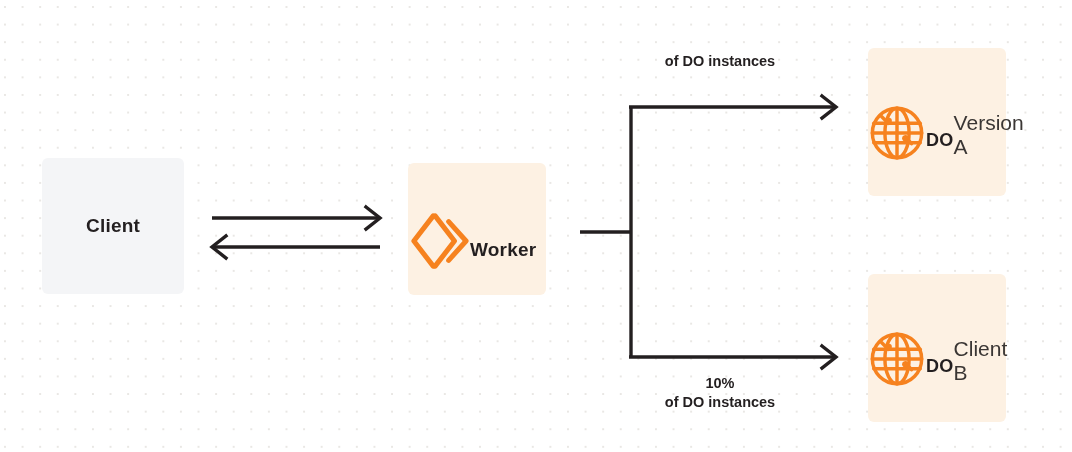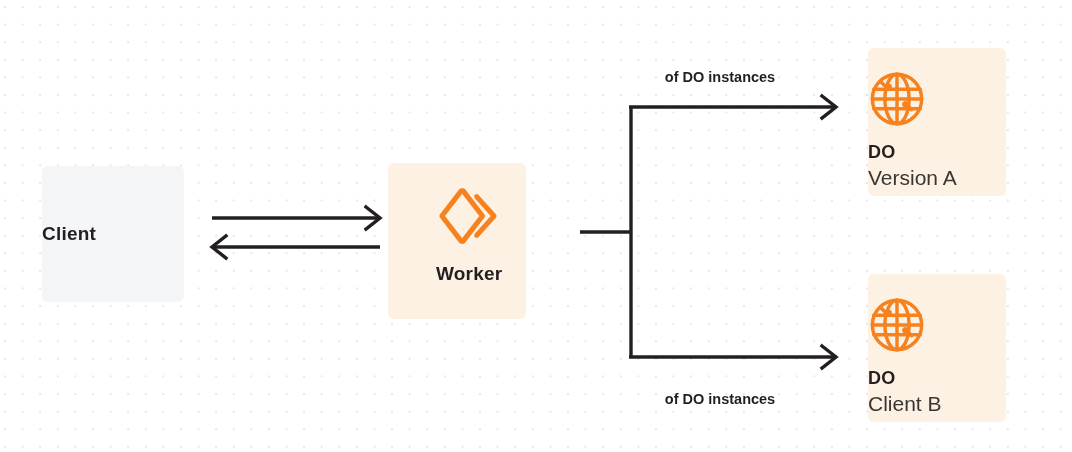--- a/index.html
+++ b/index.html
@@ -18,41 +18,40 @@
     overflow: hidden;
     font-family: "Liberation Sans", sans-serif;
     -webkit-font-smoothing: antialiased;
   }
 
   
   .node {
     position: absolute;
     box-sizing: border-box;
     display: flex;
-    flex-direction: column;
-    align-items: flex-start;
+    flex-direction: row;
+    align-items: center;
     justify-content: center;
     border-radius: 6px;
   }
   .node-client {
     left: 42px;
-    top: 166px;
+    top: 158px;
     width: 142px;
     height: 136px;
     background: #f4f5f7;
   }
   .node-worker {
-    left: 388px;
+    left: 408px;
     top: 163px;
     width: 138px;
-    height: 156px;
+    height: 132px;
     background: #fdf1e3;
     justify-content: flex-start;
     padding-top: 24px;
-    padding-left: 48px;
   }
   .node-do-a {
     left: 868px;
     top: 48px;
     width: 138px;
     height: 148px;
     background: #fdf1e3;
     justify-content: flex-start;
     padding-top: 22px;
   }
@@ -109,21 +108,21 @@
   .edge-label {
     position: absolute;
     text-align: center;
     color: #231f20;
     font-size: 14.5px;
     font-weight: bold;
     line-height: 19px;
     white-space: nowrap;
   }
   .edge-label .pct { display: block; }
-  .edge-label .sub { display: block; margin-top: 16px; }
+  .edge-label .sub { display: block; }
   .edge-label-top    { left: 608px; top: 52px;  width: 224px; }
   .edge-label-bottom { left: 608px; top: 374px; width: 224px; }
 </style>
 </head>
 <body>
 
 <div id="canvas">
 
   <svg class="svg-layer" viewBox="0 0 1072 452" xmlns="http://www.w3.org/2000/svg">
     <g fill="none" stroke="#231f20" stroke-width="3.4" stroke-linecap="butt" stroke-linejoin="miter">
@@ -154,20 +153,21 @@
         <polyline points="822,346 836,357 822,368" stroke-linecap="square"></polyline>
       </g>
     </g>
   </svg>
 
   <div class="edge-label edge-label-top">
     <span class="sub">of DO instances</span>
   </div>
 
   <div class="edge-label edge-label-bottom">
+    <span class="pct">10%</span>
     <span class="sub">of DO instances</span>
   </div>
 
   <div class="node node-client">
     <span class="label-client">Client</span>
   </div>
 
   <div class="node node-worker">
     <span>
       <svg class="icon-worker" viewBox="0 0 64 60" xmlns="http://www.w3.org/2000/svg" fill="none" stroke="#f6821f" stroke-width="5.2" stroke-linecap="round" stroke-linejoin="round">

